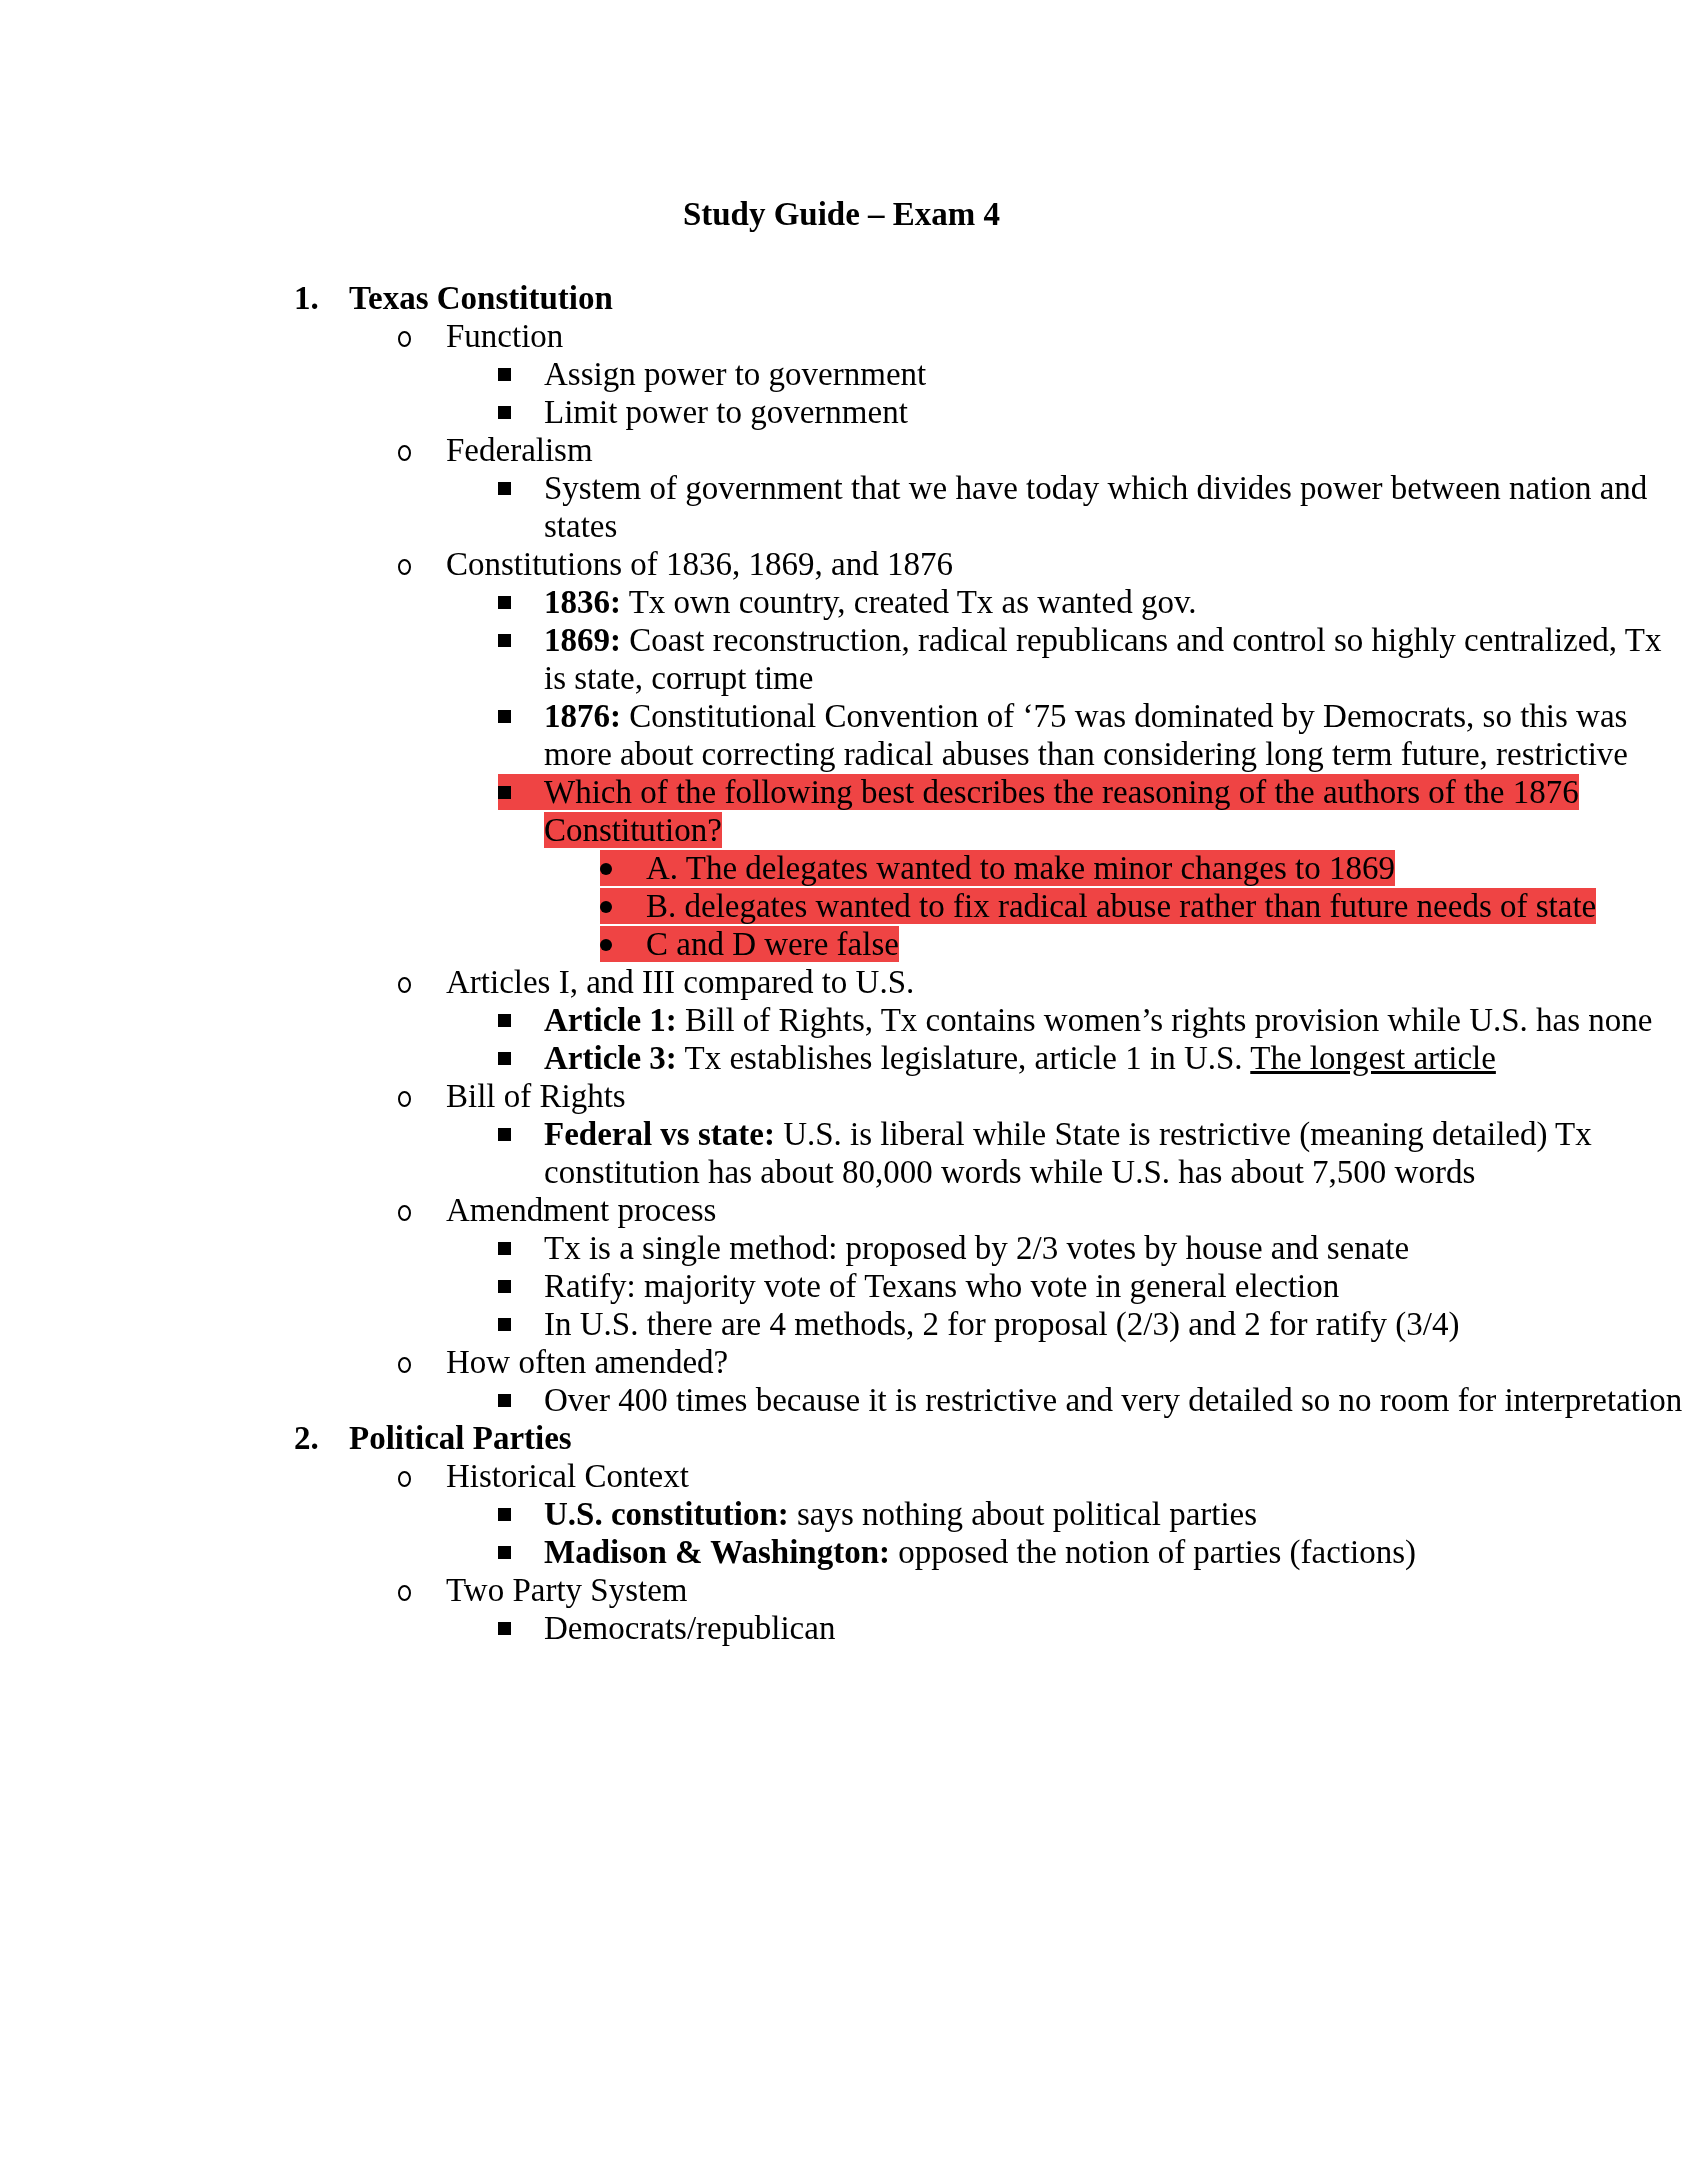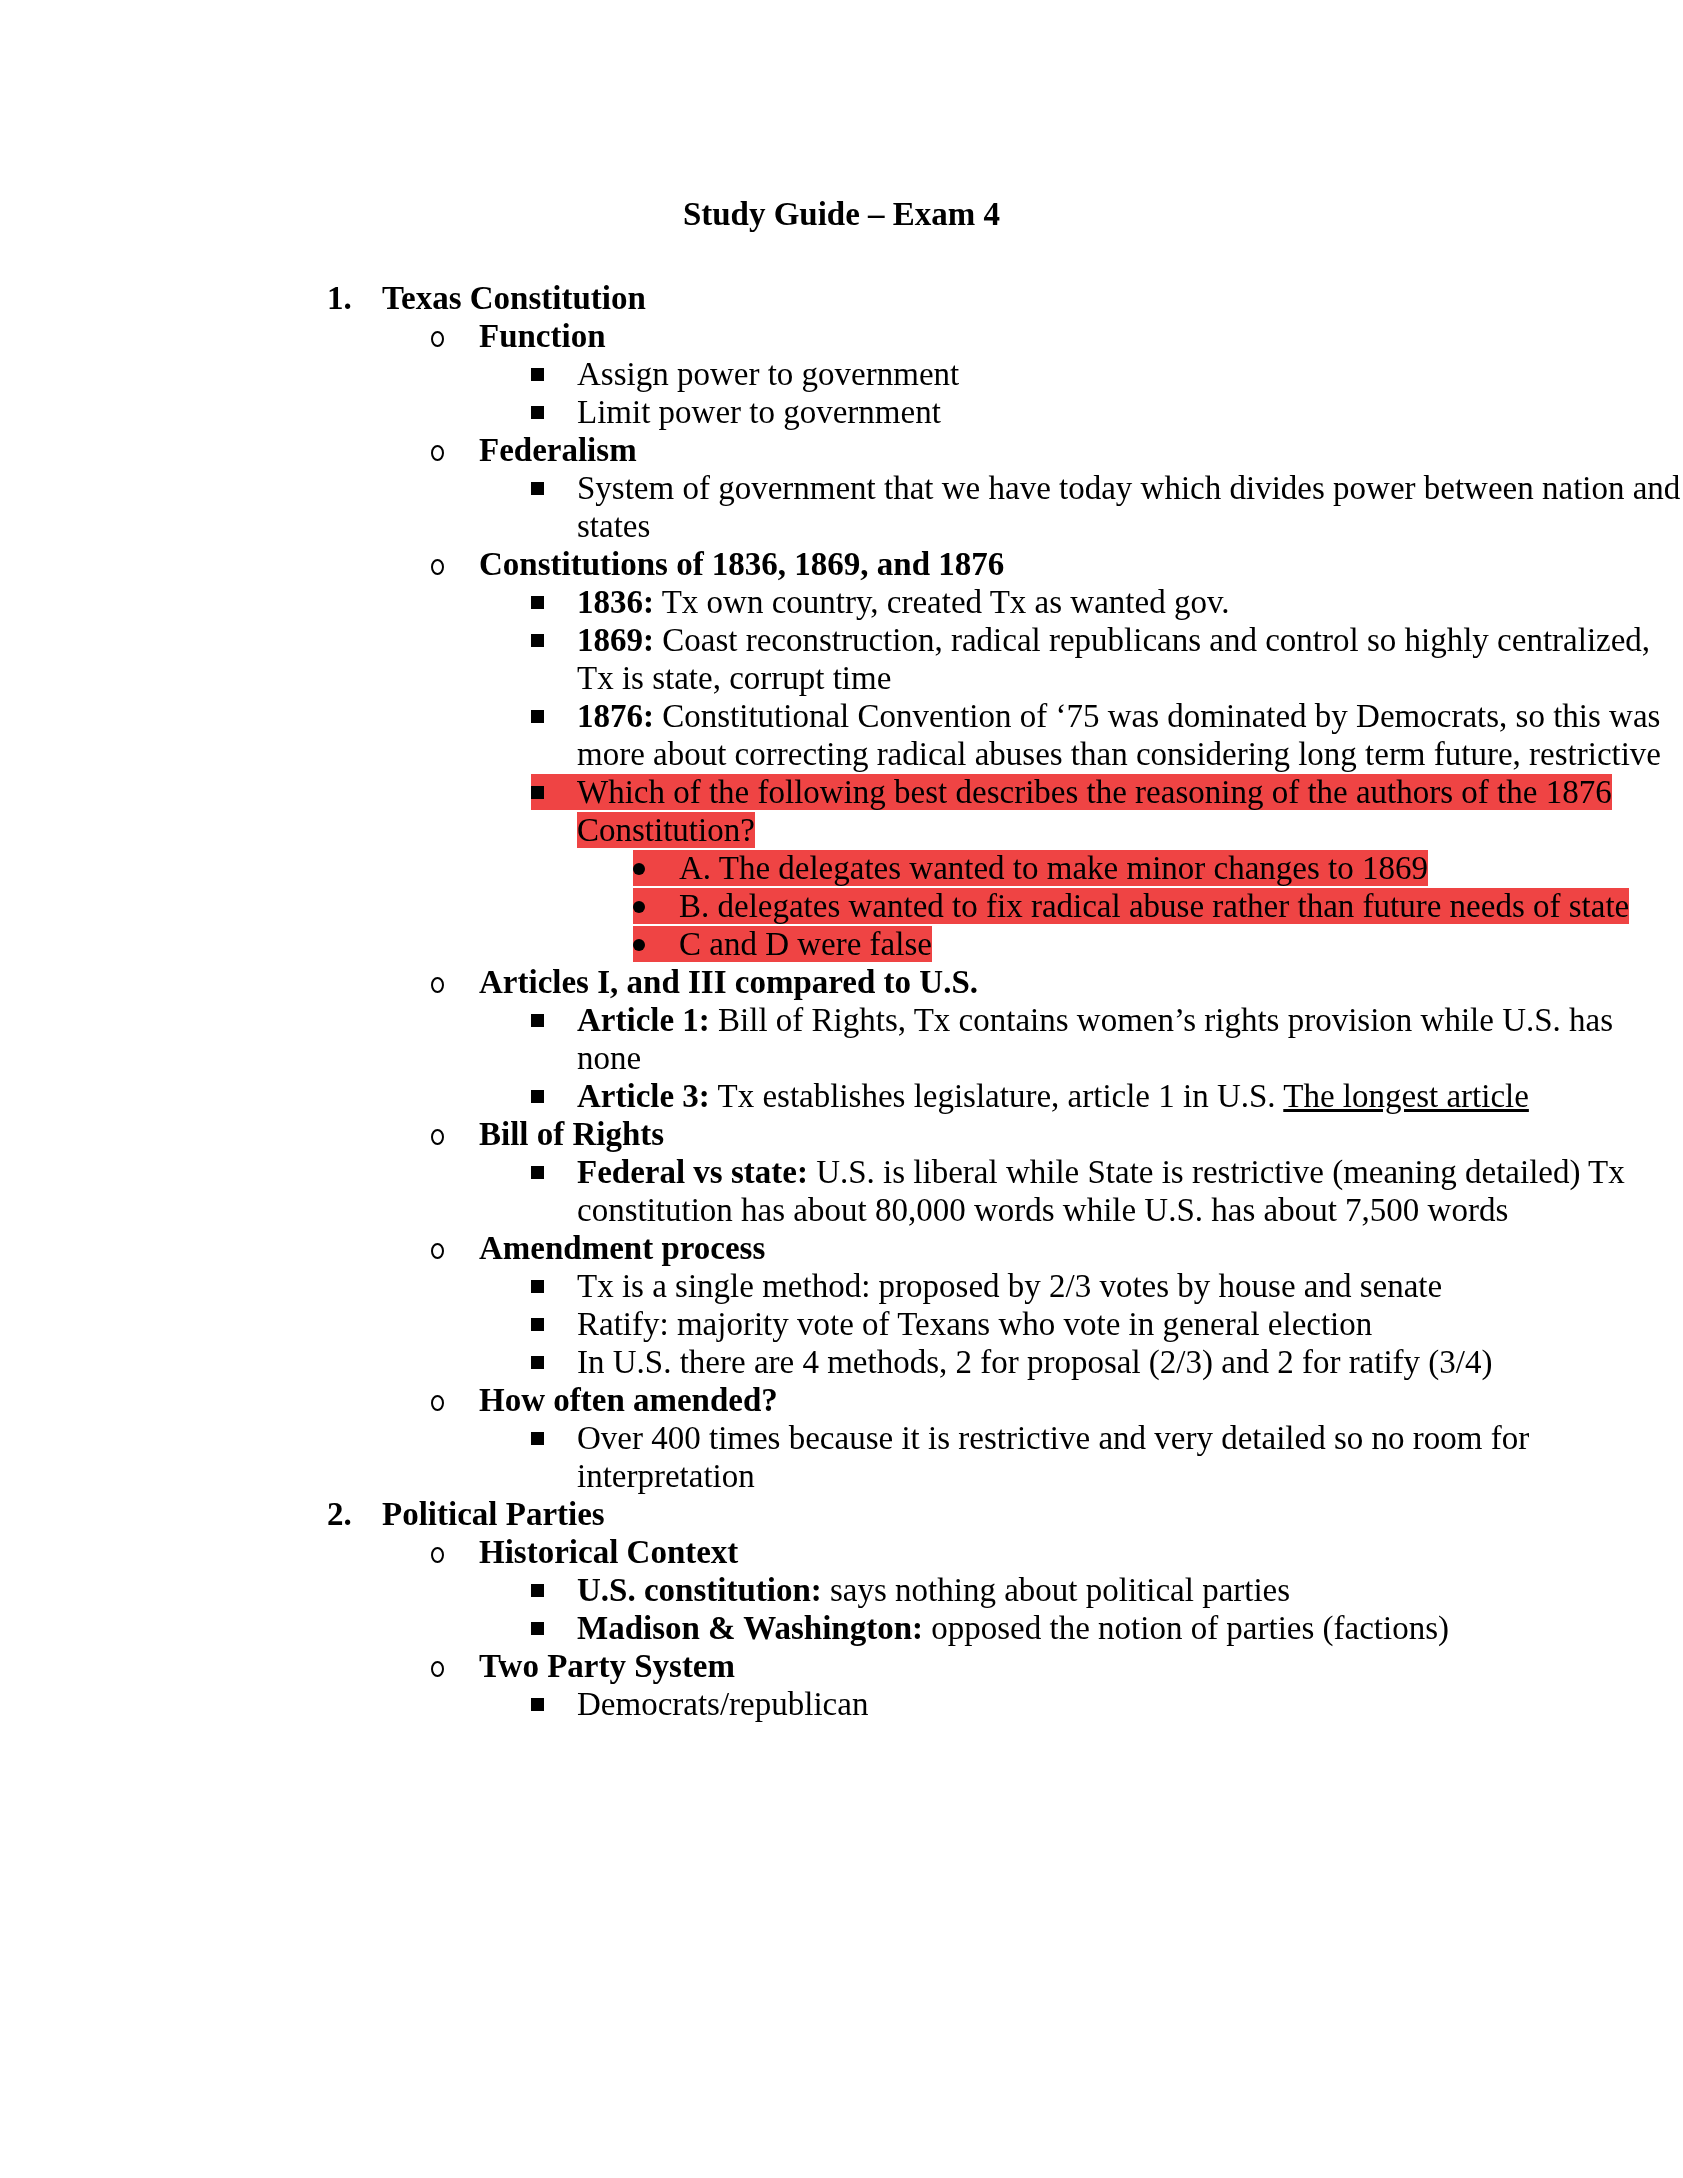--- a/index.html
+++ b/index.html
@@ -7,24 +7,24 @@
     position:relative;
     width:1683px;height:2178px;
     background:#ffffff;color:#000000;
     font-family:"Liberation Serif", serif;
     font-size:33px;line-height:38px;
     box-sizing:border-box;
     padding-top:195px;
     overflow:hidden;
   }
   .doc-title{margin-left:198px;width:1287px;text-align:center;font-weight:bold;}
-  .outline{margin-top:46px;margin-left:33px;}
+  .outline{margin-top:46px;}
   .l1{padding-left:349px;text-indent:-55px;font-weight:bold;}
   .l1 .mk{width:55px;}
-  .l2{padding-left:446px;text-indent:-48px;font-weight:bold;}
+  .l2{padding-left:446px;text-indent:-48px;font-weight:normal;}
   .l2 .mk{width:48px;}
   .l3{padding-left:544px;text-indent:-46px;font-weight:normal;}
   .l3 .mk{width:46px;}
   .l4{padding-left:646px;text-indent:-46px;font-weight:normal;}
   .l4 .mk{width:46px;}
   .mk{display:inline-block;text-indent:0;}
   .sq{display:inline-block;width:13px;height:13px;background:#000;vertical-align:4px;}
   .circ{display:inline-block;width:13px;height:16px;border:2px solid #000;border-radius:50%;box-sizing:border-box;vertical-align:0px;}
   .dot{display:inline-block;width:12px;height:12px;background:#000;border-radius:50%;vertical-align:4px;}
   .b{font-weight:bold;}

